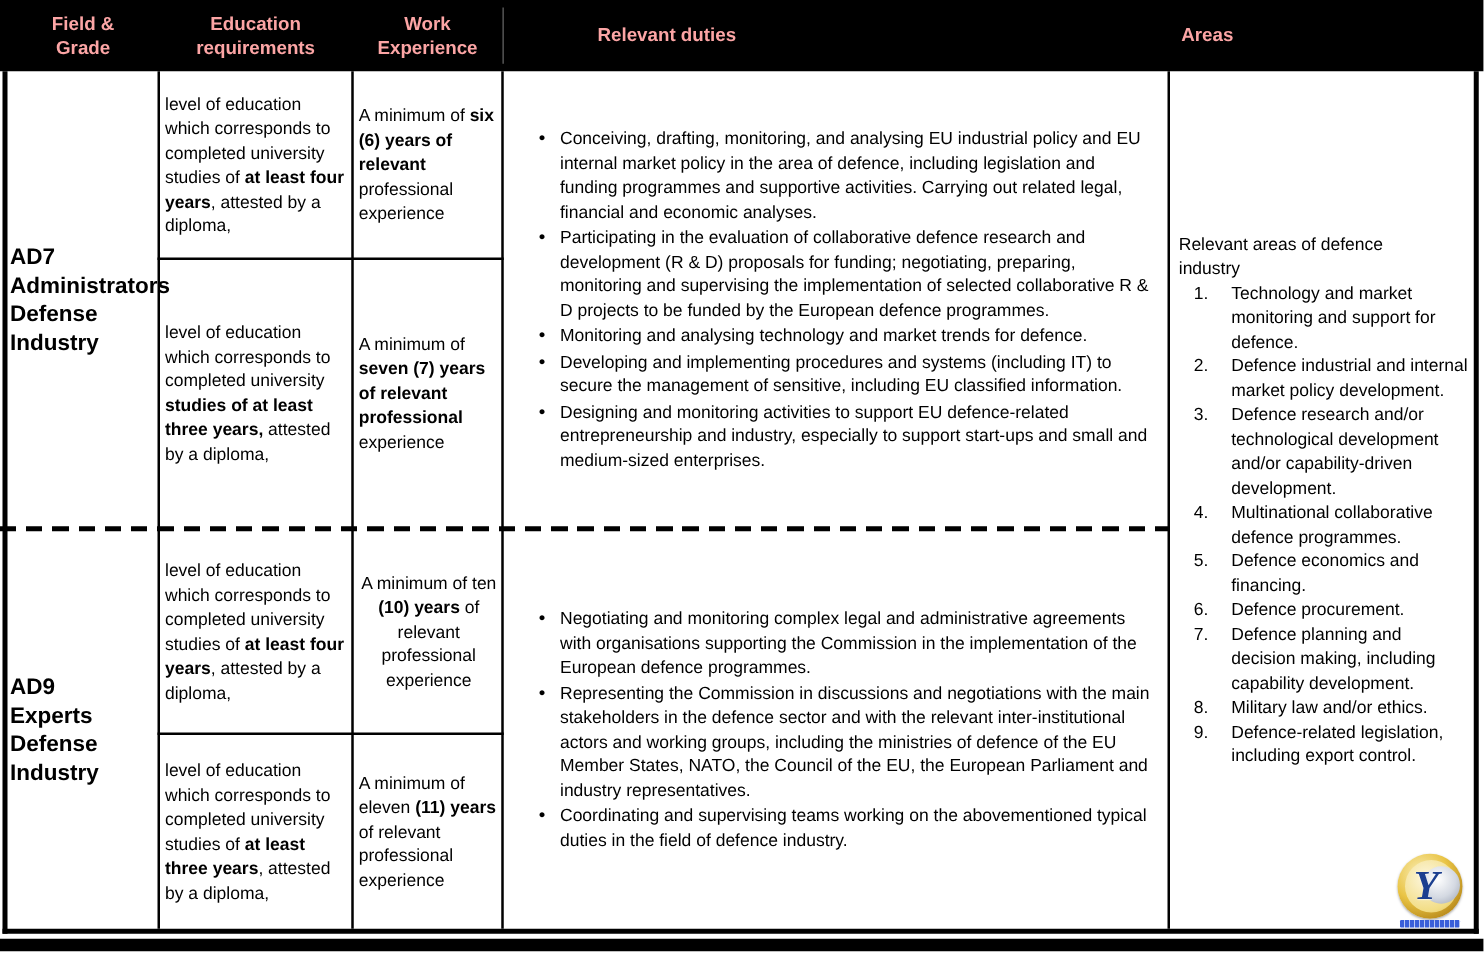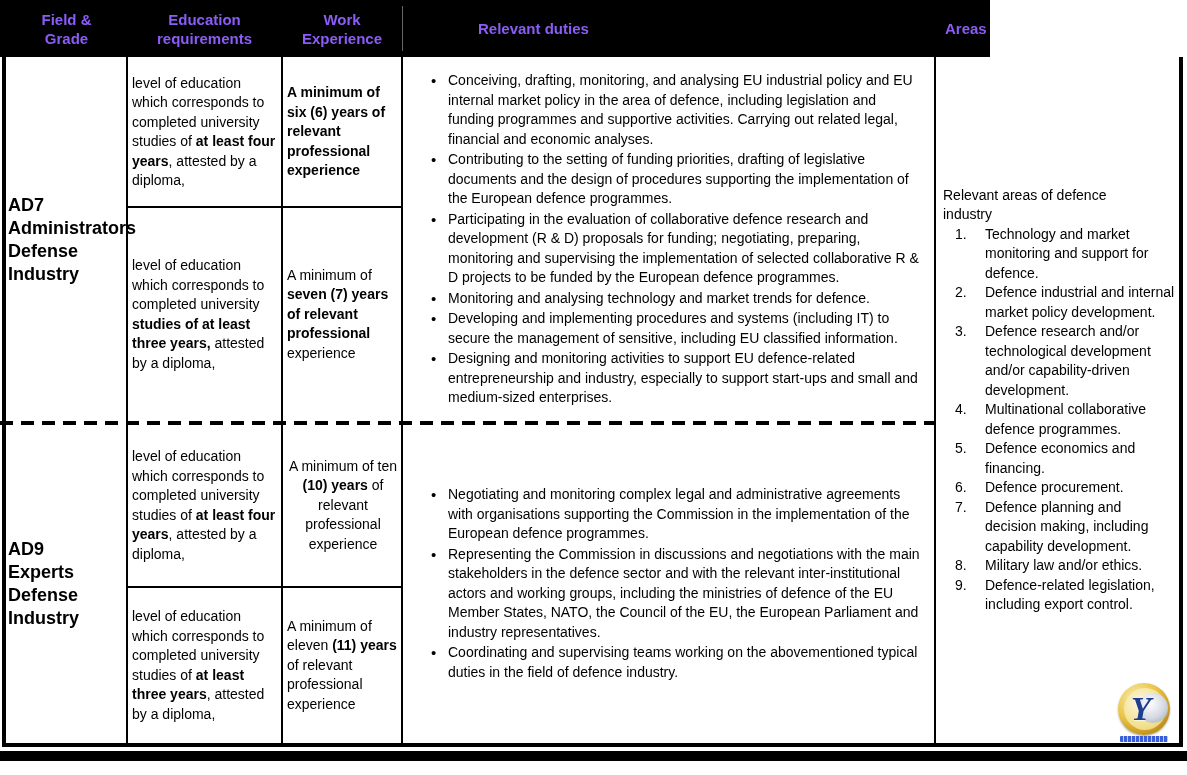--- a/index.html
+++ b/index.html
@@ -1,21 +1,21 @@
 <!DOCTYPE html>
 <html><head>
 <meta charset="utf-8">
 <style>
   html,body{margin:0;padding:0;background:#fff;}
   .page{position:relative;width:1187px;height:775px;background:#fff;overflow:hidden;
         font-family:"Liberation Sans",sans-serif;color:#000;}
   .pre-line{white-space:pre-line;}
 
   
-  .thead{position:absolute;left:0;top:0;width:990px;height:57px;background:#000;color:#8b5cf6;}
+  .thead{position:absolute;left:0;top:0;width:1187px;height:57px;background:#000;color:#fca5a5;}
   .hcell{position:absolute;top:0;height:57px;display:flex;align-items:center;
          font-weight:bold;font-size:15px;line-height:19px;}
   .hcenter{justify-content:center;text-align:center;}
   .hc1{left:6px;width:121px;}
   .hc2{left:127px;width:155px;}
   .hc3{left:282px;width:120px;}
   .hc4{left:430px;width:400px;margin-left:48px;}
   .hc5{left:945px;width:200px;}
   .hsep{position:absolute;top:6px;height:45px;width:1px;background:#666;}
 
@@ -36,21 +36,21 @@
         font-size:14px;line-height:19.5px;}
   .grade{left:8px;width:116px;font-weight:bold;font-size:18px;line-height:23px;}
   .grade-ad7{top:57px;height:366px;}
   .grade-ad9{top:425px;height:318px;}
   .edu{left:132px;width:147px;}
   .edu1-ad7{top:59px;height:146px;}
   .edu2-ad7{top:208px;height:213px;}
   .edu1-ad9{top:425px;height:161px;}
   .edu2-ad9{top:588px;height:155px;}
   .work{left:287px;width:112px;}
-  .work1-ad7{top:59px;height:146px;font-weight:bold;}
+  .work1-ad7{top:59px;height:146px;}
   .work2-ad7{top:208px;height:213px;}
   .work1-ad9{top:425px;height:161px;text-align:center;}
   .work2-ad9{top:588px;height:155px;}
 
   .duties{left:430px;width:494px;}
   .duties-ad7{top:57px;height:366px;}
   .duties-ad9{top:425px;height:318px;}
   .duties ul{margin:0;padding:0;list-style:none;}
   .duties li{position:relative;padding-left:18px;margin:0 0 1px 0;}
   .duties li::before{content:"\2022";position:absolute;left:1px;top:0;font-size:15px;}
@@ -120,21 +120,20 @@
   <div class="cell edu edu2-ad7">
     <div><span>level of education which corresponds to completed university </span><b>studies of at least three years,</b><span> attested by a diploma,</span></div>
   </div>
   <div class="cell work work2-ad7">
     <div><span>A minimum of </span><b>seven (7) years of relevant professional</b><span> experience</span></div>
   </div>
 
   <div class="cell duties duties-ad7">
     <ul>
       <li>Conceiving, drafting, monitoring, and analysing EU industrial policy and EU internal market policy in the area of defence, including legislation and funding programmes and supportive activities. Carrying out related legal, financial and economic analyses.</li>
-      <li>Contributing to the setting of funding priorities, drafting of legislative documents and the design of procedures supporting the implementation of the European defence programmes.</li>
       <li>Participating in the evaluation of collaborative defence research and development (R &amp; D) proposals for funding; negotiating, preparing, monitoring and supervising the implementation of selected collaborative R &amp; D projects to be funded by the European defence programmes.</li>
       <li>Monitoring and analysing technology and market trends for defence.</li>
       <li>Developing and implementing procedures and systems (including IT) to secure the management of sensitive, including EU classified information.</li>
       <li>Designing and monitoring activities to support EU defence-related entrepreneurship and industry, especially to support start-ups and small and medium-sized enterprises.</li>
     </ul>
   </div>
 
   <div class="cell grade grade-ad9 pre-line">AD9
 Experts
 Defense

